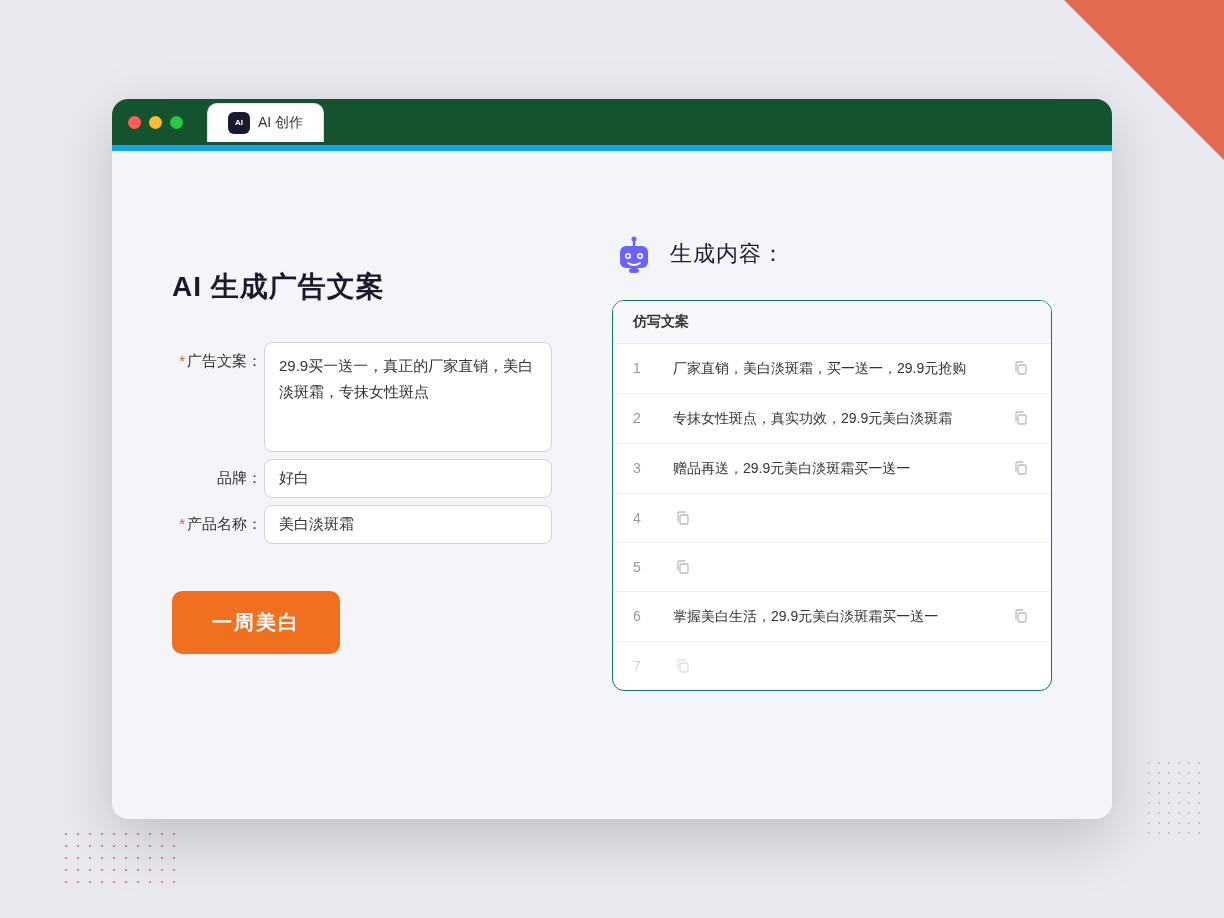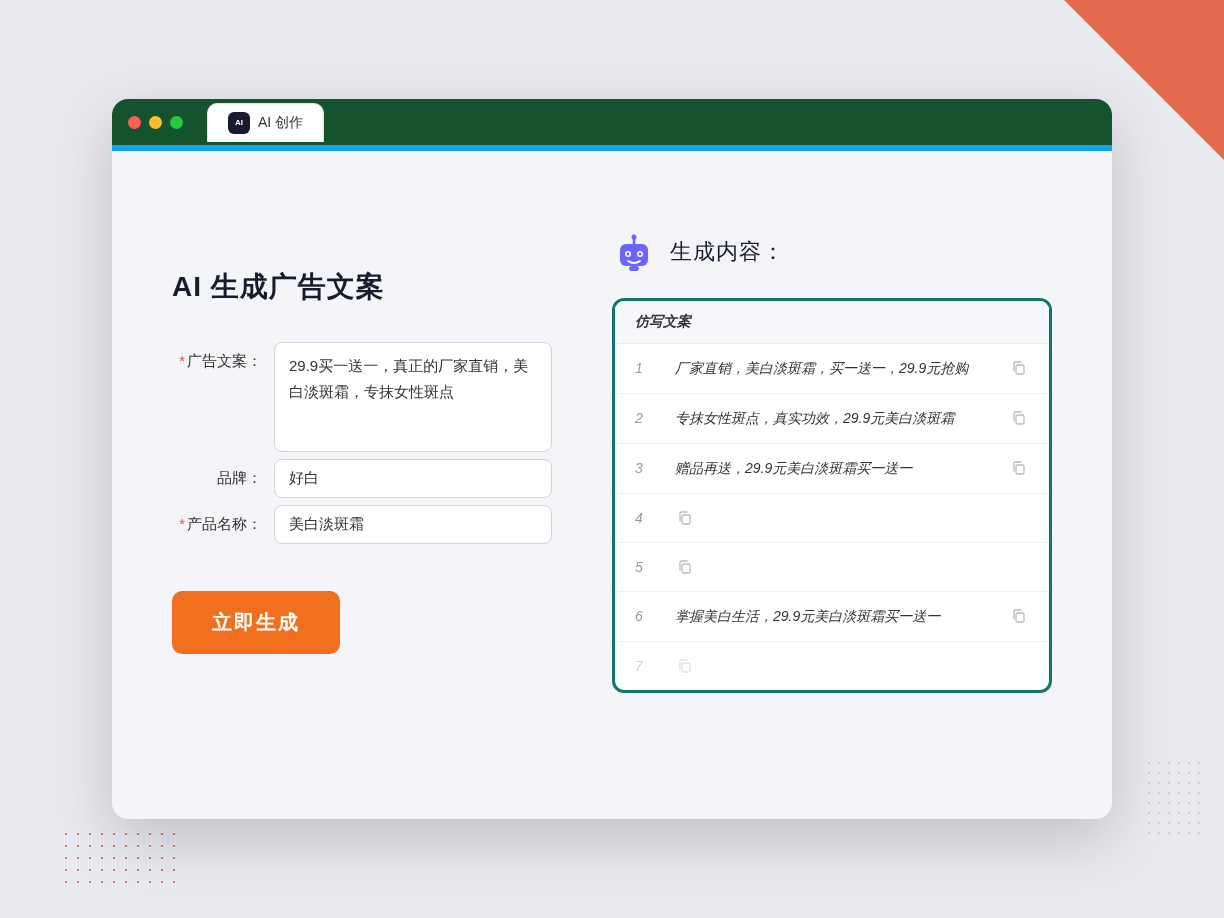--- a/index.html
+++ b/index.html
@@ -122,21 +122,21 @@
       font-weight: 700;
       color: #1a1a2e;
       margin-bottom: 36px;
       letter-spacing: 1px;
     }
 
     .form-row {
       display: flex;
       align-items: flex-start;
       margin-bottom: 7px;
-      gap: 12px;
+      gap: 2px;
     }
     .form-label {
       min-width: 90px;
       text-align: right;
       font-size: 15px;
       color: #333;
       padding-top: 10px;
       white-space: nowrap;
     }
     .required-star {
@@ -209,22 +209,21 @@
       font-weight: 400;
       color: #1a1a2e;
       letter-spacing: 1px;
     }
 
     
     .results-table {
       background: #fff;
       border-radius: 12px;
       overflow: hidden;
-      border: 3px solid #0f766e;
-      font-style: italic;
+      border: 1px solid #0f766e;
     }
     .results-header {
       background: #f7f8fc;
       padding: 12px 20px;
       font-size: 14px;
       font-weight: 600;
       color: #333;
       border-bottom: 1px solid #e8eaf0;
     }
     .result-row {
@@ -306,21 +305,21 @@
 
       
       <div class="form-row">
         <label class="form-label">
           <span class="required-star">*</span><span>产品名称：</span>
         </label>
         <input type="text" class="form-input" value="美白淡斑霜" style="">
       </div>
 
       
-      <button class="generate-btn">立即生成</button>
+      <button class="generate-btn">一周美白</button>
     </div>
 
     <div class="right-panel">
       <div class="right-header">
 
         <div class="robot-icon">
           <svg viewBox="0 0 44 44" fill="none" xmlns="http://www.w3.org/2000/svg">
 
             <rect x="8" y="14" width="28" height="22" rx="6" fill="#6c63ff"></rect>
 

